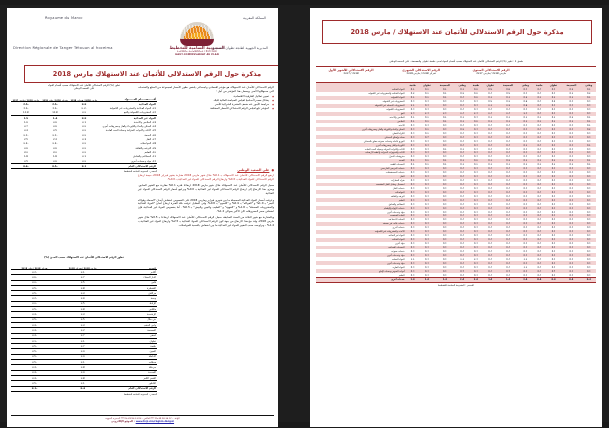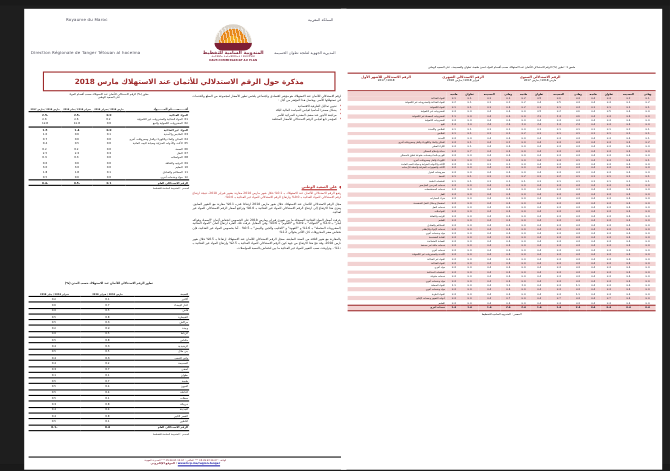--- a/index.html
+++ b/index.html
@@ -1,20 +1,20 @@
 <!DOCTYPE html>
 <html><head>
 <meta charset="utf-8">
 <style>
   html,body{margin:0;padding:0;background:#2b2b2b;}
   body{width:609px;height:428px;overflow:hidden;font-family:"DejaVu Sans",sans-serif;}
   #stage{position:relative;width:609px;height:428px;background:#1e1e1e;box-sizing:border-box;
          border-top:5px solid #1a1a1a;border-bottom:6px solid #1a1a1a;}
   .page{position:absolute;top:3px;background:#ffffff;height:419px;box-sizing:border-box;overflow:hidden;}
-  #page-left{left:22px;width:293px;}
+  #page-left{left:7px;width:271px;}
   #page-right{left:310px;width:292px;}
   .hdr-fr{position:absolute;font-size:3.6px;color:#4a4a58;letter-spacing:.2px;}
   .hdr-ar{position:absolute;font-size:3.4px;color:#4a4a58;direction:rtl;}
   .logo-wrap{position:absolute;left:151px;top:14px;width:78px;height:34px;}
   .logo-fan{position:absolute;left:22px;top:0;width:34px;height:19px;
             background:radial-gradient(ellipse at 50% 118%, #f3a81e 0 38%, #e8891c 38% 58%, #d9d2c8 58% 72%, #efe9e1 72% 100%);
             border-radius:17px 17px 0 0;overflow:hidden;}
   .logo-fan:after{content:"";position:absolute;left:3px;top:3px;right:3px;bottom:0;
             background:repeating-linear-gradient(78deg, rgba(255,255,255,.55) 0 1px, rgba(255,255,255,0) 1px 3px);}
   .logo-base{position:absolute;left:22px;top:17px;width:34px;height:7px;background:#7d1f35;
@@ -361,20 +361,23 @@
       <div class="foot1" style="margin-top:1px;">الهاتف : 05.39.94.16.07 *** الفاكس : 05.39.94.13.04 *** المديرية الجهوية</div>
       <div class="foot2">
         <span style="color:#7d1f35;">الموقع الإلكتروني :</span>
         <span class="u">www.hcp.ma/region-tanger</span>
       </div>
     </div>
   </div>
 
   <div class="page" id="page-right">
 
+    <div class="banner" style="left:12px;top:12px;width:268px;height:22px;">
+      <span>مذكرة حول الرقم الاستدلالي للأثمان عند الاستهلاك / مارس 2018</span>
+    </div>
 
     <div class="rcap" style="position:absolute;left:10px;right:10px;top:52px;">ملحق 1 : تطور (%) الرقم الاستدلالي للأثمان عند الاستهلاك حسب أقسام المواد لمدن طنجة، تطوان والحسيمة ، على الصعيد الوطني</div>
 
     <div class="hrule" style="position:absolute;left:6px;right:6px;top:58px;"></div>
 
     <div style="position:absolute;left:6px;right:76px;top:60px;display:flex;" id="group-hdrs">
         <div style="flex: 1 1 0%;">
           <div class="grouphdr">الرقم الاستدلالي للأشهر الأول</div>
           <div class="groupsub">2018 / 2017</div>
         </div>

